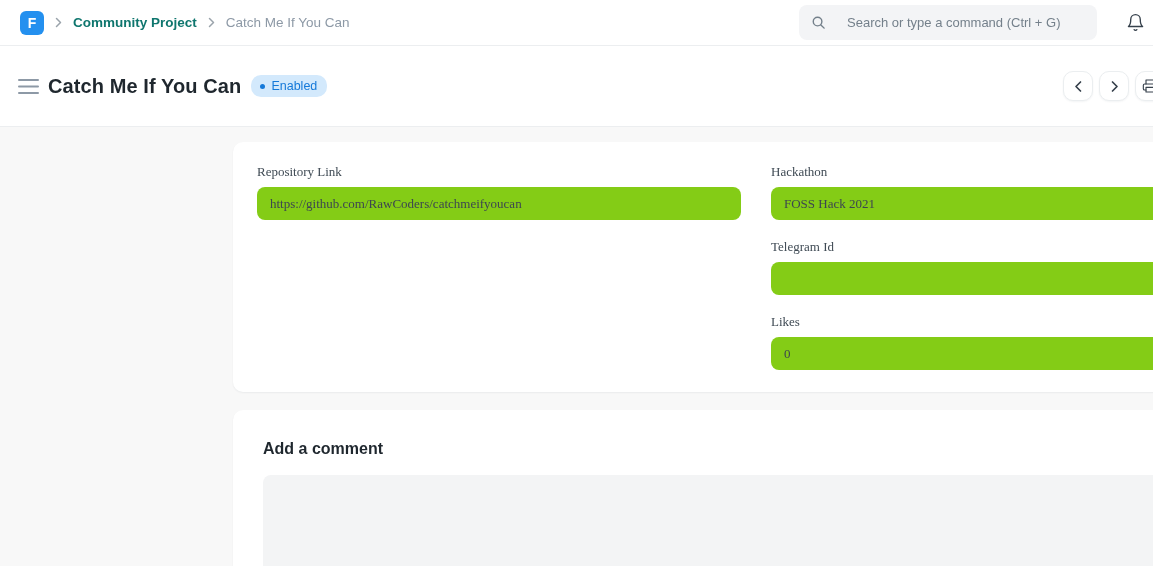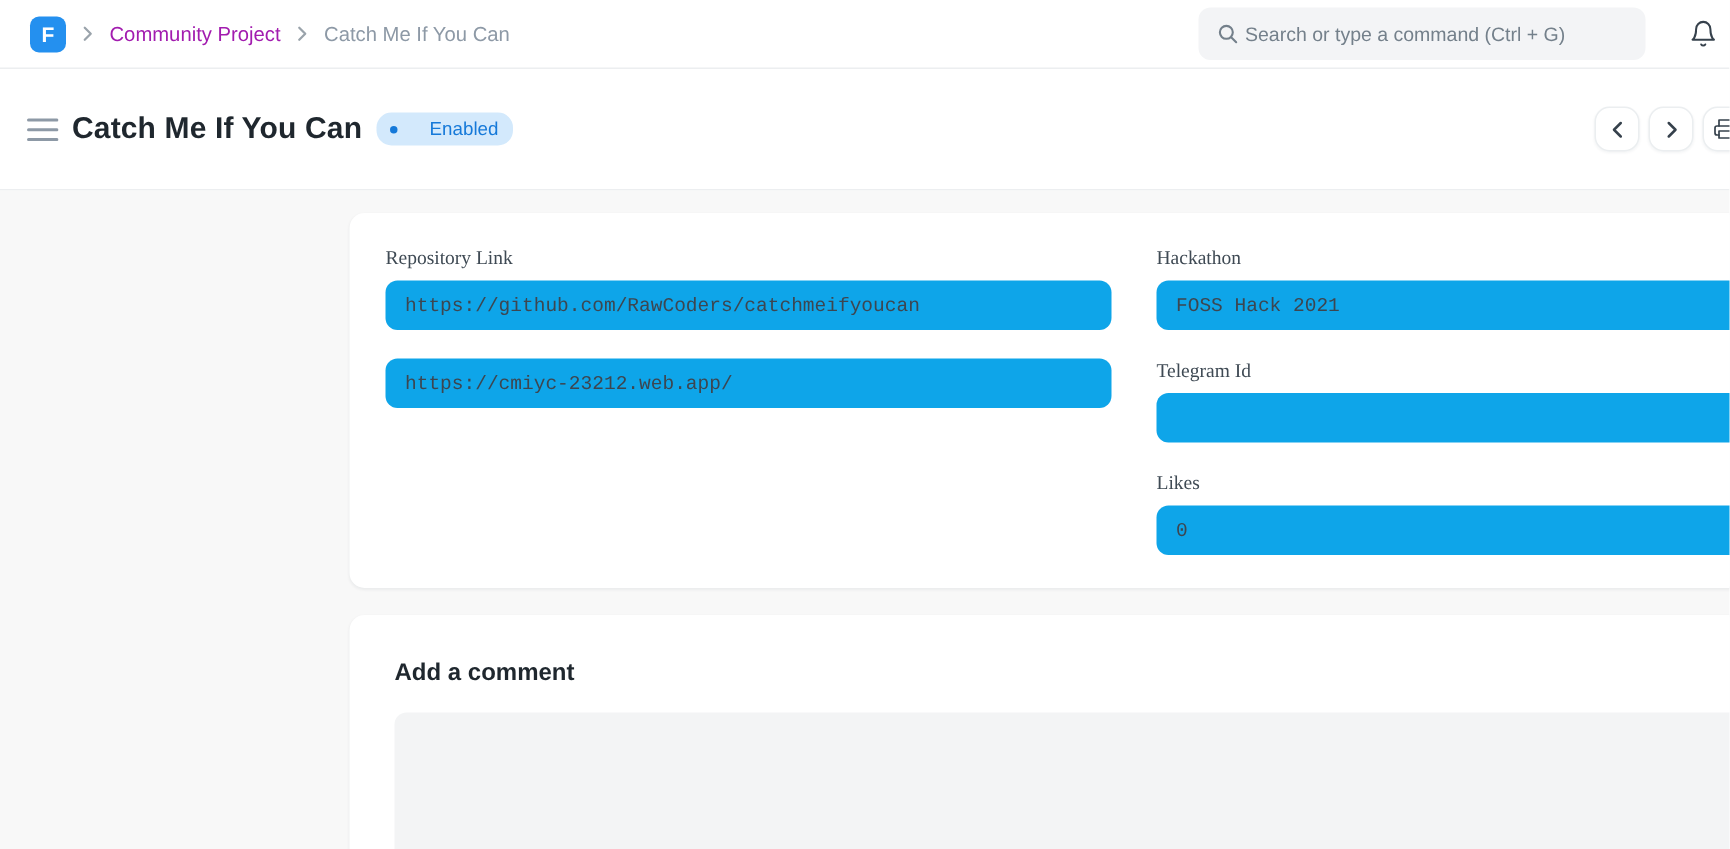--- a/index.html
+++ b/index.html
@@ -8,55 +8,55 @@
 
   
   .navbar { height:46px; background:#fff; border-bottom:1px solid #eceef0;
             display:flex; align-items:center; justify-content:space-between;
             padding:0 6px 0 20px; }
   .nav-left { display:flex; align-items:center; gap:11px; }
   .logo { width:24px; height:24px; background:#2490ef; border-radius:6px;
           color:#fff; font-weight:700; font-size:14px; display:flex;
           align-items:center; justify-content:center; cursor:pointer; }
   .crumb-sep { display:flex; align-items:center; }
-  .crumb { font-size:13.5px; color:#a21caf; font-weight:400; text-decoration:none; cursor:pointer; }
+  .crumb { font-size:13.5px; color:#0f766e; font-weight:700; text-decoration:none; cursor:pointer; }
   .crumb.muted { color:#8d99a6; font-weight:400; cursor:default; }
   .nav-right { display:flex; align-items:center; gap:29px; padding-right:2px; }
   .searchbar { width:298px; height:35px; background:#f3f4f6; border-radius:8px;
-               display:flex; align-items:center; gap:4px; padding:0 12px; }
+               display:flex; align-items:center; gap:21px; padding:0 12px; }
   .searchbar input { border:none; background:transparent; outline:none; flex:1;
                      font-size:13px; color:#4c5a67; font-family:"Liberation Sans",sans-serif; }
   .searchbar input::placeholder { color:#74808b; opacity:1; }
   .bell { display:flex; align-items:center; cursor:pointer; }
 
   
   .page-header { height:81px; background:#fff; border-bottom:1px solid #eceef0;
                  display:flex; align-items:center; padding:0 0 0 18px; }
   .menu-btn { display:flex; align-items:center; margin-right:9px; cursor:pointer; }
   .page-title { font-size:20px; font-weight:700; color:#1f272e; letter-spacing:.1px; }
-  .badge { display:inline-flex; align-items:center; gap:21px; margin-left:10px;
+  .badge { display:inline-flex; align-items:center; gap:6px; margin-left:10px;
            background:#d3e9fc; color:#1579d9; font-size:12.5px; line-height:1;
            padding:5px 10px 5px 9px; border-radius:10px; }
   .badge .dot { width:5px; height:5px; border-radius:50%; background:#1579d9; }
   .header-actions { margin-left:auto; display:flex; gap:6px; margin-right:-12px; }
   .icon-btn { width:30px; height:30px; background:#fff; border:1px solid #ebeef0;
               border-radius:10px; display:flex; align-items:center; justify-content:center;
               box-shadow:0 1px 2px rgba(25,39,52,.05); cursor:pointer; }
 
   
   .main { height:439px; background:#f8f8f8; padding:15px 0 0 233px; }
   .card { width:1040px; background:#fff; border-radius:10px;
           box-shadow:0 1px 2px rgba(25,39,52,.06); }
   .form-card { height:250px; padding:22px 24px; }
   .grid { display:grid; grid-template-columns:484px 484px; column-gap:30px; }
   .field { margin-bottom:19px; }
   .field-label { display:block; font-size:13px; color:#3f4a54; margin-bottom:7px;font-family:Liberation Serif, serif; }
-  .field-input { width:100%; height:33px; background:#0ea5e9; border:none;
+  .field-input { width:100%; height:33px; background:#84cc16; border:none;
                  border-radius:8px; padding:0 13px; font-size:13px; color:#3d4650;
-                 outline:none; font-family:Liberation Mono, monospace; }
+                 outline:none; font-family:Liberation Serif, serif; }
   .comment-card { height:210px; margin-top:18px; padding:30px; }
   .comment-heading { font-size:16px; font-weight:700; color:#1f272e; margin-bottom:17px; }
   .comment-box { width:100%; height:120px; background:#f3f4f5; border:none;
                  border-radius:8px; resize:none; outline:none; padding:12px;
                  font-family:"Liberation Sans",sans-serif; font-size:13px; color:#3d4650; }
 </style>
 </head>
 <body>
 
 <header class="navbar">
@@ -137,21 +137,20 @@
 <main class="main">
 
   <section class="card form-card">
     <div class="grid">
       <div>
         <div class="field">
           <label class="field-label">Repository Link</label>
           <input class="field-input" value="https://github.com/RawCoders/catchmeifyoucan" style="">
         </div>
         <div class="field">
-          <input class="field-input" value="https://cmiyc-23212.web.app/" style="">
         </div>
       </div>
       <div>
         <div class="field">
           <label class="field-label">Hackathon</label>
           <input class="field-input" value="FOSS Hack 2021" style="">
         </div>
         <div class="field">
           <label class="field-label">Telegram Id</label>
           <input class="field-input" value="" style="">

